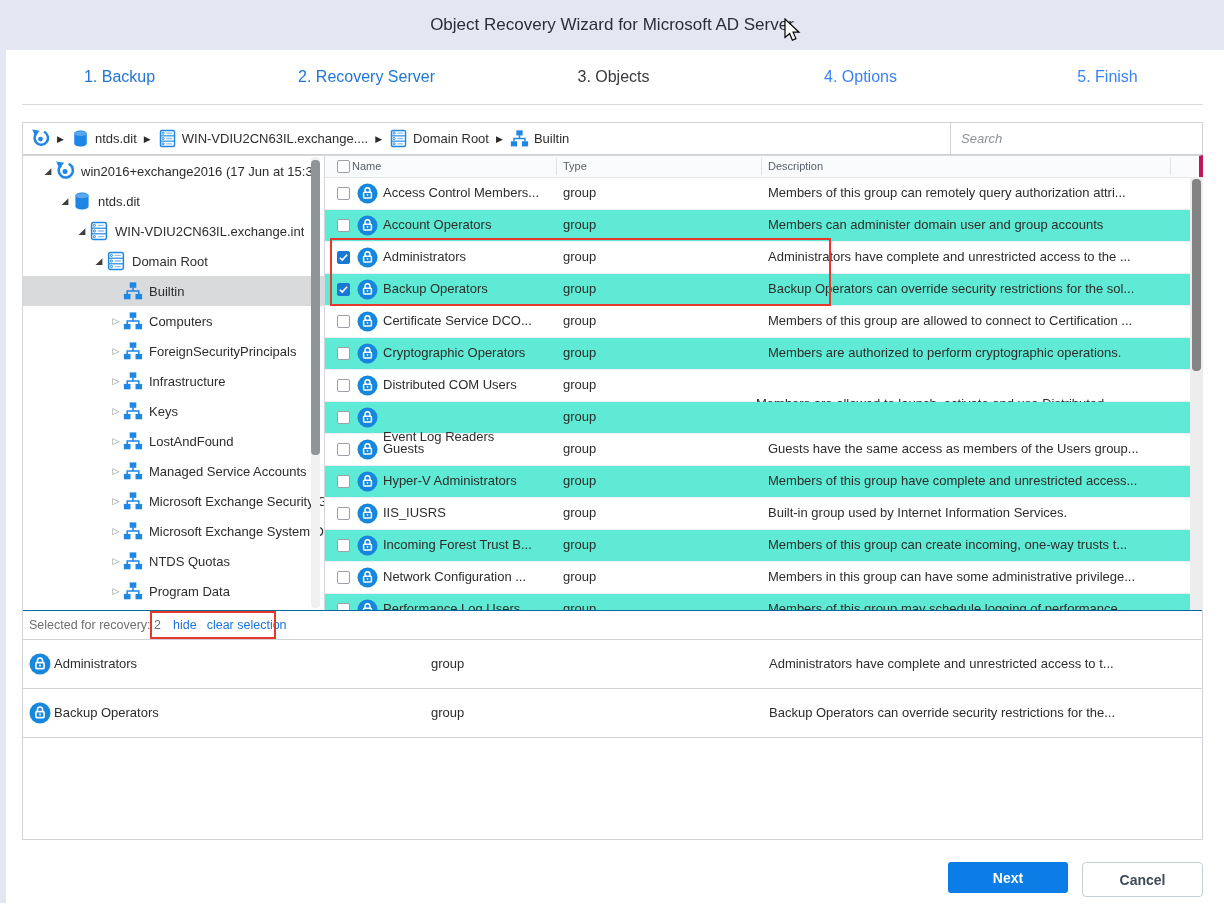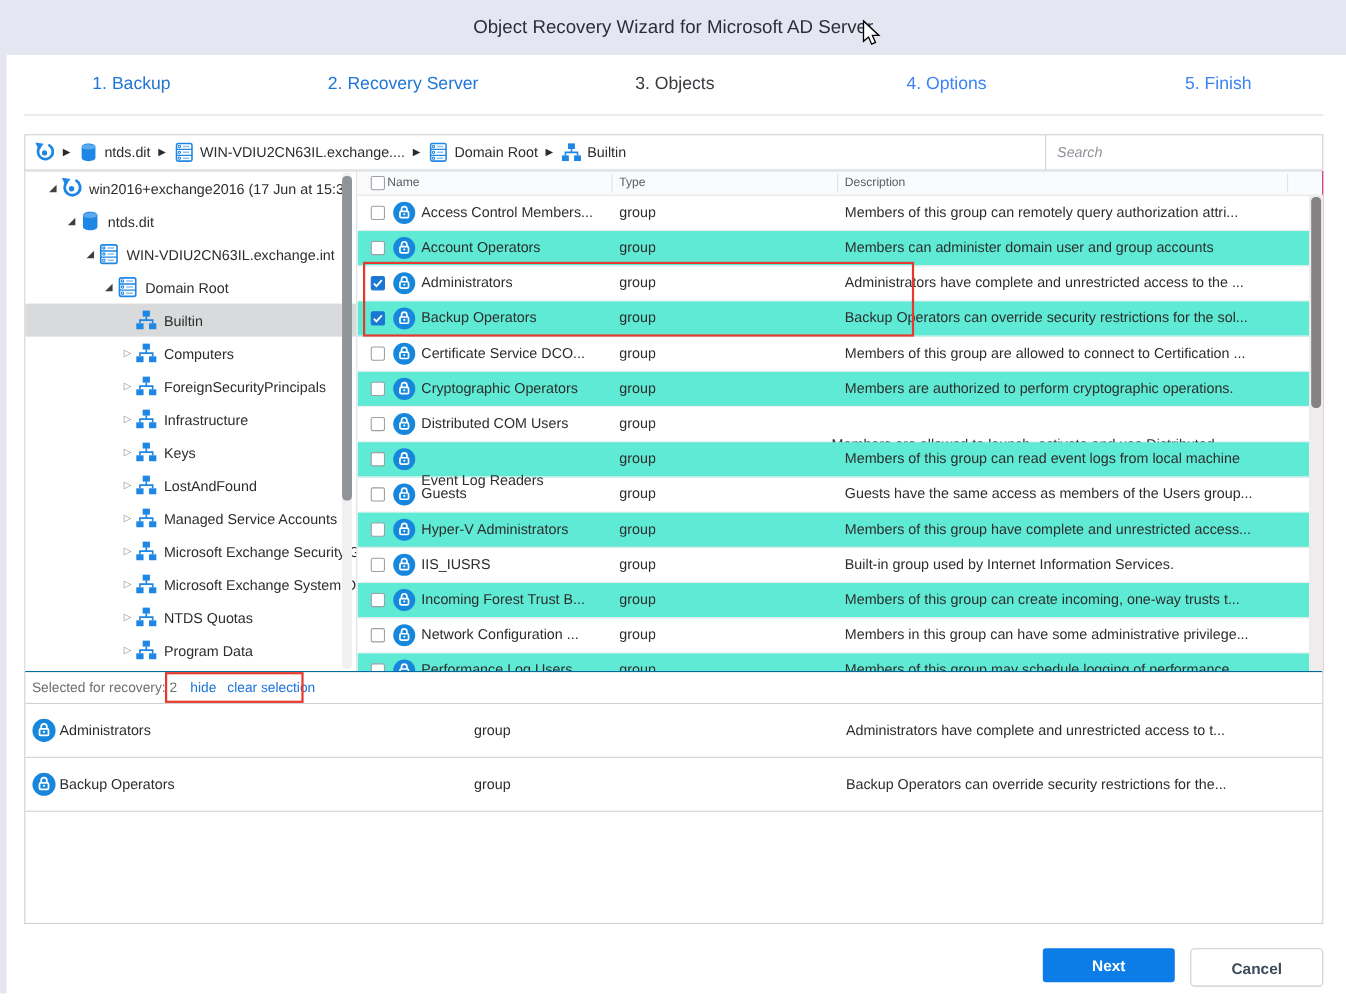--- a/index.html
+++ b/index.html
@@ -52,21 +52,21 @@
   .tw-exp{width:14px;flex:0 0 14px;text-align:center;font-size:9px;line-height:30px;}
   .tw-exp.expanded{color:#3f3f3f;}
   .tw-exp.collapsed{color:#8a8a8a;}
   .tw-icon{flex:0 0 20px;width:20px;height:20px;margin-right:6px;}
   .tw-label{overflow:hidden;}
   .treescroll-track{left:311px;top:157px;width:9px;height:451px;background:#f0f0f0;border-radius:4px;}
   .treescroll-thumb{left:311px;top:160px;width:9px;height:295px;background:#8f9499;border-radius:4px;cursor:pointer;}
 
   
   .tablepanel{left:325px;top:155px;width:878px;height:455px;box-sizing:border-box;
-    border-top:1px solid #d4d6d9;border-right:1px solid #be185d;background:#fff;overflow:hidden;}
+    border-top:1px solid #d4d6d9;border-right:4px solid #be185d;background:#fff;overflow:hidden;}
   .thead{position:relative;height:21px;background:#fafbfc;border-bottom:1px solid #e3e5e8;
     font-size:11px;color:#57606a;}
   .thead .hlabel{position:absolute;top:4px;}
   .thead .hsep{position:absolute;top:2px;width:1px;height:17px;background:#e0e2e5;}
   .trow{position:relative;height:32px;box-sizing:border-box;border-bottom:1px solid #eceef0;
     font-size:13px;color:#2d2d2d;cursor:default;}
   .trow.alt{background:#5eead4;}
   .cell{position:absolute;top:7px;white-space:nowrap;overflow:hidden;}
   .cb{position:absolute;width:13px;height:13px;box-sizing:border-box;border:1px solid #9aa0a6;
     border-radius:2px;background:#fff;cursor:pointer;}
@@ -472,21 +472,20 @@
         <span class="cb" style="left: 12px; top: 9px;"></span>
         <span class="rowicon">
     <svg viewBox="0 0 22 22" width="100%" height="100%">
       <circle cx="11" cy="11" r="10.5" fill="#1787dd"></circle>
       <path d="M8.4 9.6 V7.8 a2.6 2.8 0 0 1 5.2 0 V9.6" fill="none" stroke="#ffffff" stroke-width="1.6"></path>
       <rect x="6.9" y="9.6" width="8.2" height="6" rx="1.2" fill="none" stroke="#ffffff" stroke-width="1.6"></rect>
       <circle cx="11" cy="12.4" r="1" fill="#ffffff"></circle>
     </svg></span>
         <span class="cell" style="left: 58px; width: 170px; margin-top: 20px;">Event Log Readers</span>
         <span class="cell" style="left: 238px;">group</span>
-        <span class="cell" style="left: 443px; width: 400px;">Members of this group can read event logs from local machine</span>
       </div>
       <div class="trow">
         <span class="cb" style="left: 12px; top: 9px;"></span>
         <span class="rowicon">
     <svg viewBox="0 0 22 22" width="100%" height="100%">
       <circle cx="11" cy="11" r="10.5" fill="#1787dd"></circle>
       <path d="M8.4 9.6 V7.8 a2.6 2.8 0 0 1 5.2 0 V9.6" fill="none" stroke="#ffffff" stroke-width="1.6"></path>
       <rect x="6.9" y="9.6" width="8.2" height="6" rx="1.2" fill="none" stroke="#ffffff" stroke-width="1.6"></rect>
       <circle cx="11" cy="12.4" r="1" fill="#ffffff"></circle>
     </svg></span>

